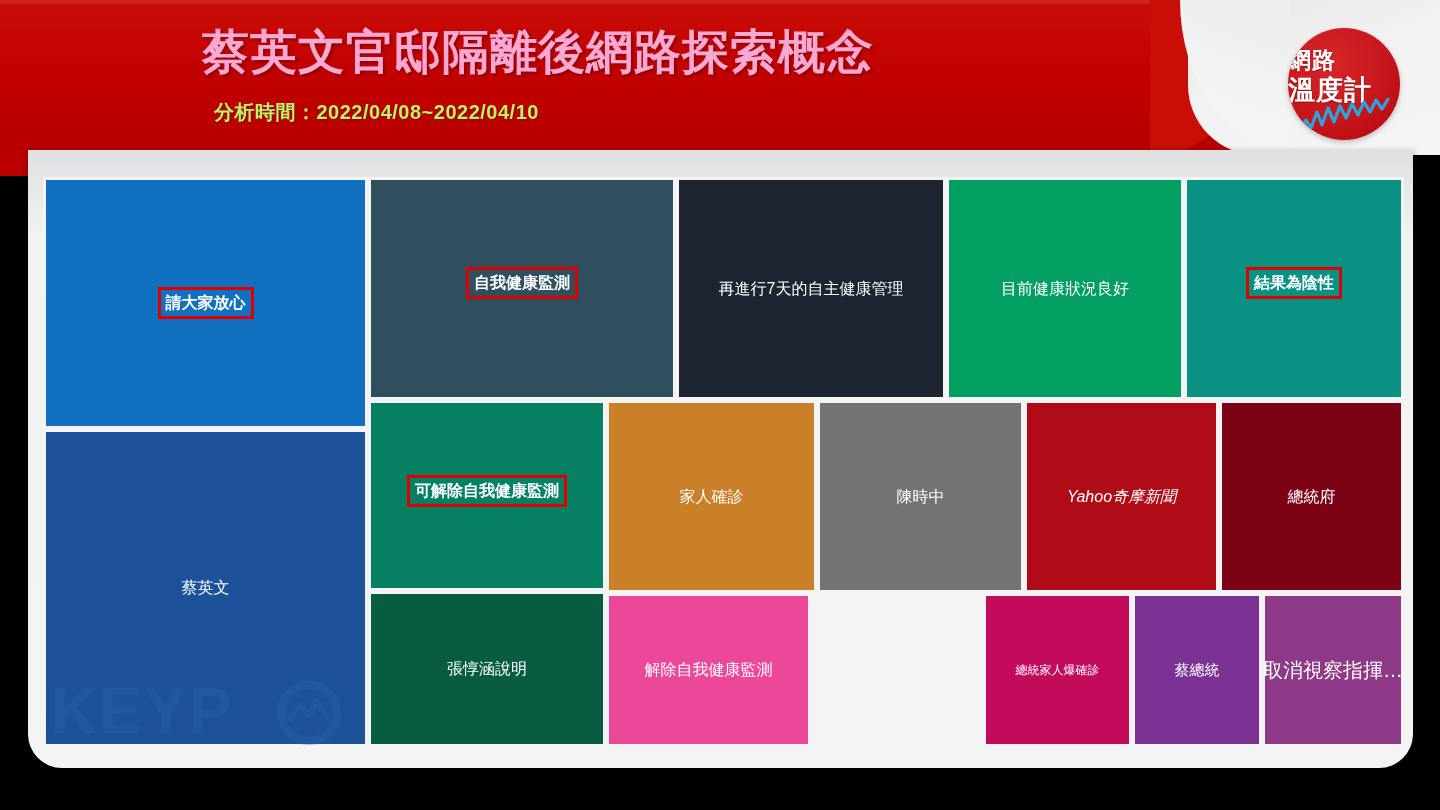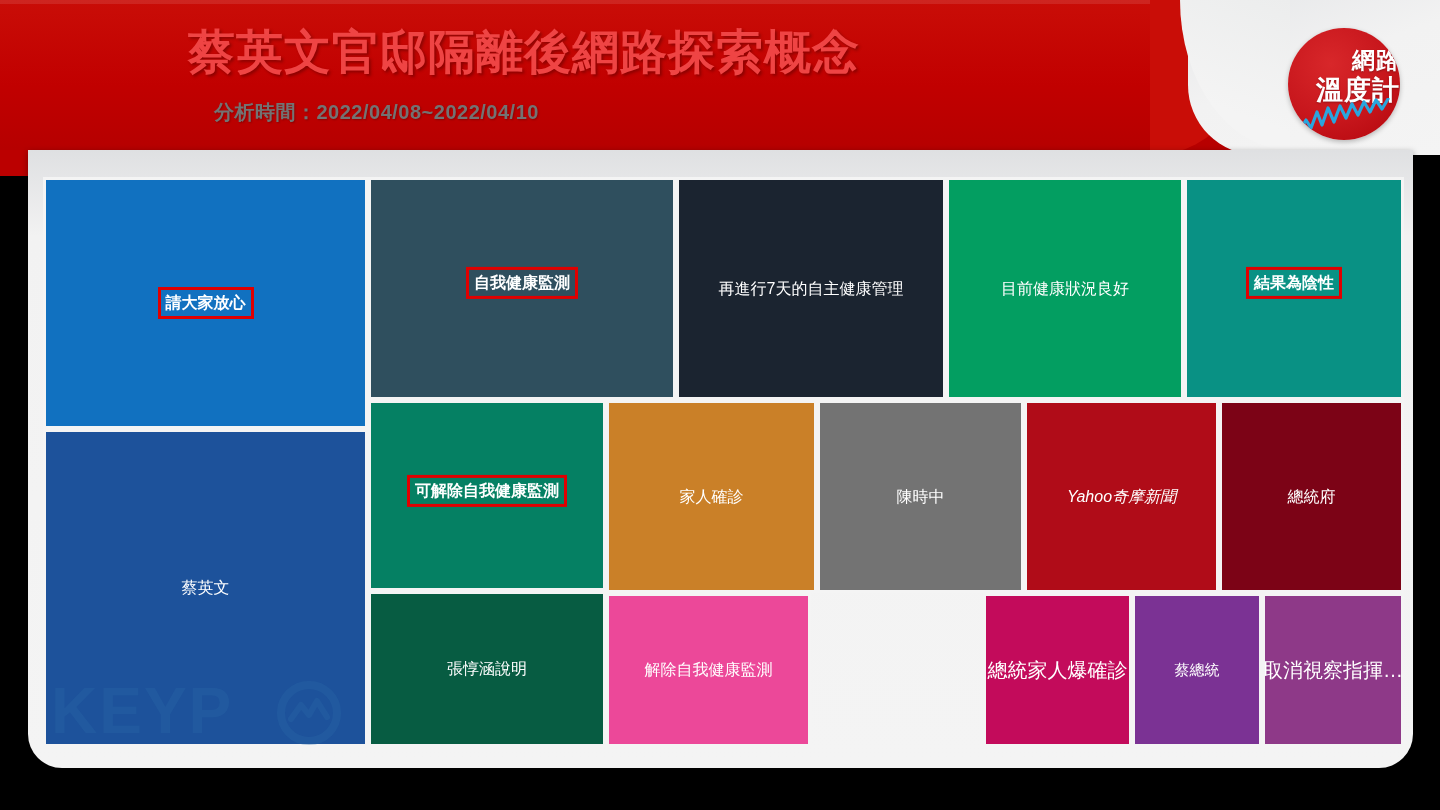--- a/index.html
+++ b/index.html
@@ -40,43 +40,43 @@
     background:#c90d07;
     border-bottom-right-radius:120px 156px;
   }
   .logo-swoop2{
     position:absolute;left:1180px;top:0px;width:110px;height:150px;
     background:linear-gradient(200deg,#eceded 0%,#f4f4f4 70%);
     border-bottom-left-radius:110px 150px;
   }
 
   .title-main{
-    position:absolute;left:188px;top:26px;
-    font-size:47px;font-weight:bold;color:#ef4444;
+    position:absolute;left:202px;top:26px;
+    font-size:47px;font-weight:bold;color:#f9a8d4;
     letter-spacing:1px;line-height:1.12;
     text-shadow:2px 2px 3px rgba(0,0,0,0.28);
     white-space:nowrap;
   }
   .title-sub{
     position:absolute;left:214px;top:99px;
-    font-size:20px;font-weight:bold;color:#737373;
+    font-size:20px;font-weight:bold;color:#bef264;
     letter-spacing:0.5px;white-space:nowrap;
     text-shadow:1px 1px 2px rgba(0,0,0,0.25);
   }
 
   
   .logo-circle{
     position:absolute;left:1288px;top:28px;width:112px;height:112px;
     border-radius:50%;
     background:radial-gradient(circle at 38% 32%,#d8272a 0%,#c7161c 55%,#b2050c 100%);
     box-shadow:0 2px 5px rgba(0,0,0,0.25);
     overflow:hidden;
   }
   .logo-txt1,.logo-txt2{
-    position:absolute;width:100%;text-align:right;color:#fff;
+    position:absolute;width:100%;text-align:left;color:#fff;
     font-weight:bold;letter-spacing:1px;
     text-shadow:0 1px 2px rgba(0,0,0,0.3);
   }
   .logo-txt1{top:17px;font-size:23px;}
   .logo-txt2{top:44px;font-size:27px;}
   .logo-spark{position:absolute;left:0;bottom:4px;width:112px;height:38px;}
 
   
   #treemap{
     position:absolute;left:43px;top:177px;width:1361px;height:570px;
@@ -171,21 +171,21 @@
       <div class="tile" style="left: 981px; top: 223px; width: 195px; height: 193px; background: rgb(176, 12, 24); font-style: italic;">
         <span class="tile-label">Yahoo奇摩新聞</span>
       </div>
       <div class="tile" style="left: 1176px; top: 223px; width: 185px; height: 193px; background: rgb(124, 3, 22);">
         <span class="tile-label">總統府</span>
       </div>
       <div class="tile" style="left: 563px; top: 416px; width: 205px; height: 154px; background: #ec4899;">
         <span class="tile-label">解除自我健康監測</span>
       </div>
       <div class="tile" style="left: 940px; top: 416px; width: 149px; height: 154px; background: rgb(195, 11, 91);">
-        <span class="tile-label" style="font-size: 20px;">總統家人爆確診</span>
+        <span class="tile-label" style="font-size: 12px;">總統家人爆確診</span>
       </div>
       <div class="tile" style="left: 1089px; top: 416px; width: 130px; height: 154px; background: rgb(123, 50, 148);">
         <span class="tile-label" style="font-size: 15px;">蔡總統</span>
       </div>
       <div class="tile" style="left: 1219px; top: 416px; width: 142px; height: 154px; background: rgb(142, 57, 136);">
         <span class="tile-label" style="font-size: 20px;">取消視察指揮…</span>
       </div>
     </div>
 
 </div>

